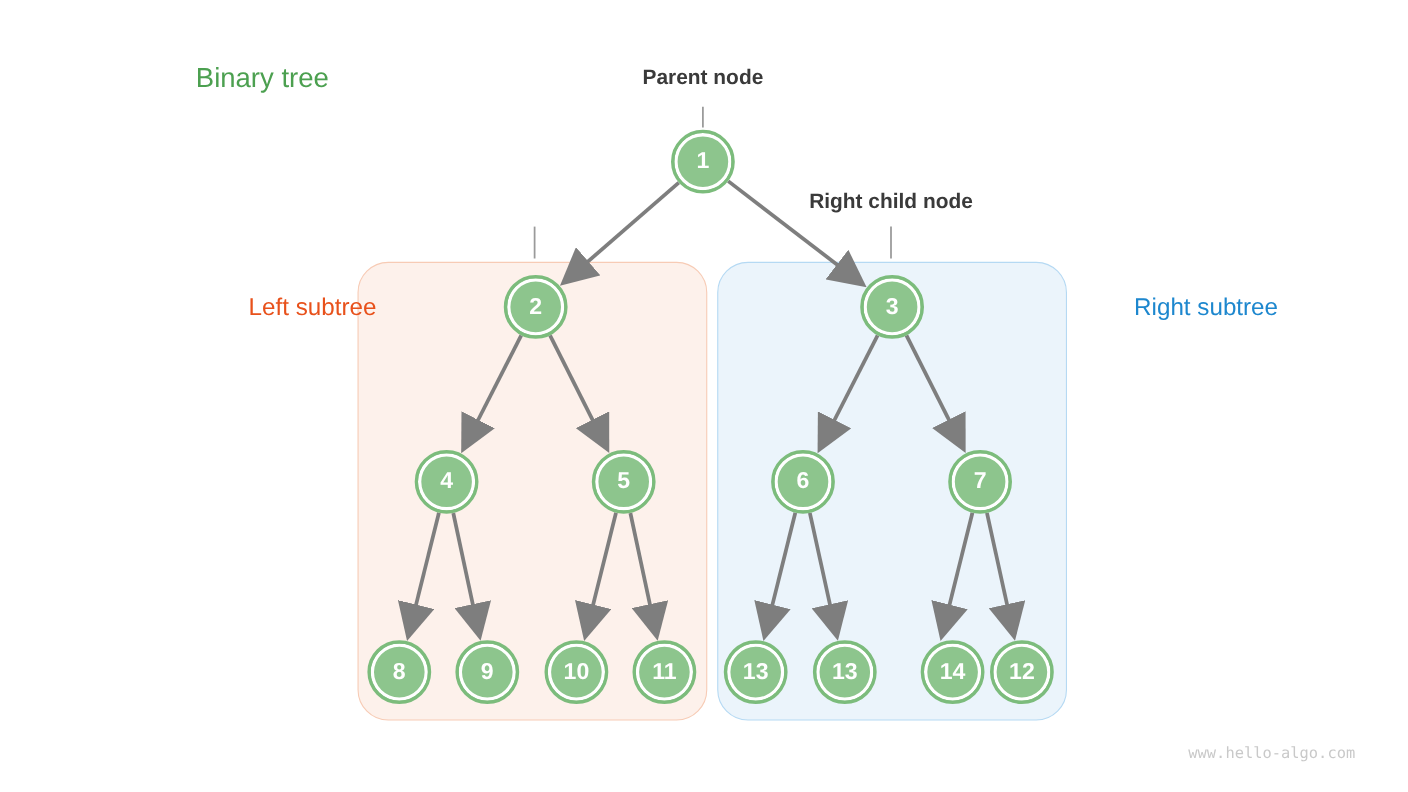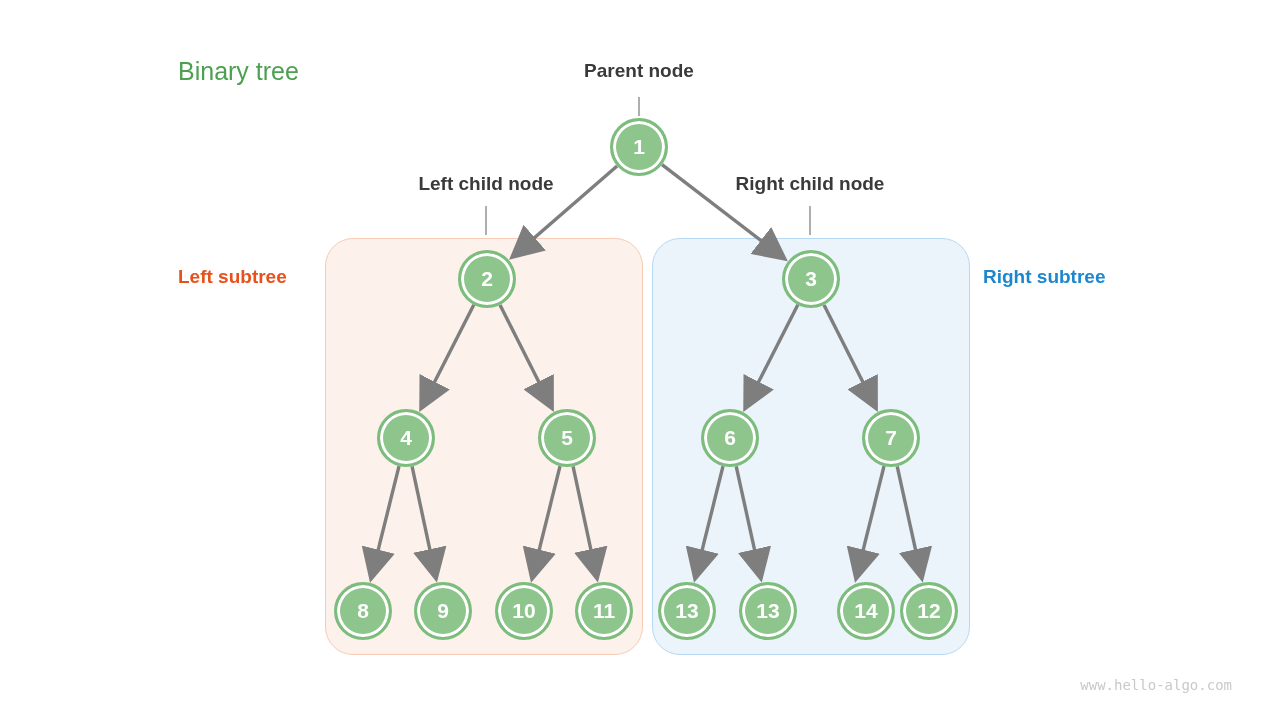--- a/index.html
+++ b/index.html
@@ -16,21 +16,21 @@
     background:var(--node-fill);
     border:3px solid var(--node-ring);
     box-shadow:inset 0 0 0 3px #ffffff;
     color:#ffffff;font-size:21px;font-weight:600;
     display:flex;align-items:center;justify-content:center;
     transform:translate(-50%,-50%);
   }
   .lbl{position:absolute;font-weight:700;color:#3a3a3a;font-size:19px;white-space:nowrap;}
   .lbl.centered{transform:translateX(-50%);}
   .title{position:absolute;font-weight:400;font-size:25px;color:var(--title-green);white-space:nowrap;}
-  .subtree-lbl{position:absolute;font-weight:700;font-size:19px;white-space:nowrap;}
+  .subtree-lbl{position:absolute;font-weight:400;font-size:22px;white-space:nowrap;margin-left:48px;}
   .subtree-lbl.left{color:var(--left-subtree-orange);}
   .subtree-lbl.right{color:var(--right-subtree-blue);}
   .watermark{
     position:absolute;right:48px;top:677px;
     font-family:"DejaVu Sans Mono",monospace;font-size:14px;color:#c9c9c9;
   }
 </style>
 </head>
 <body>
 
@@ -83,21 +83,20 @@
       <div class="node" style="left: 687px; top: 611px;">13</div>
       <div class="node" style="left: 768px; top: 611px;">13</div>
       <div class="node" style="left: 866px; top: 611px;">14</div>
       <div class="node" style="left: 929px; top: 611px;">12</div>
     </div>
 
   <div class="title" style="left:178px;top:57px">Binary tree</div>
 
   <div class="lbl centered" style="left:639px;top:60px">Parent node</div>
 
-  <div class="lbl centered" style="left:486px;top:173px">Left child node</div>
 
   <div class="lbl centered" style="left:810px;top:173px">Right child node</div>
 
   <div class="subtree-lbl left" style="left:178px;top:266px">Left subtree</div>
 
   <div class="subtree-lbl right" style="left:983px;top:266px">Right subtree</div>
 
   <div class="watermark">www.hello-algo.com</div>
 
 </div>

